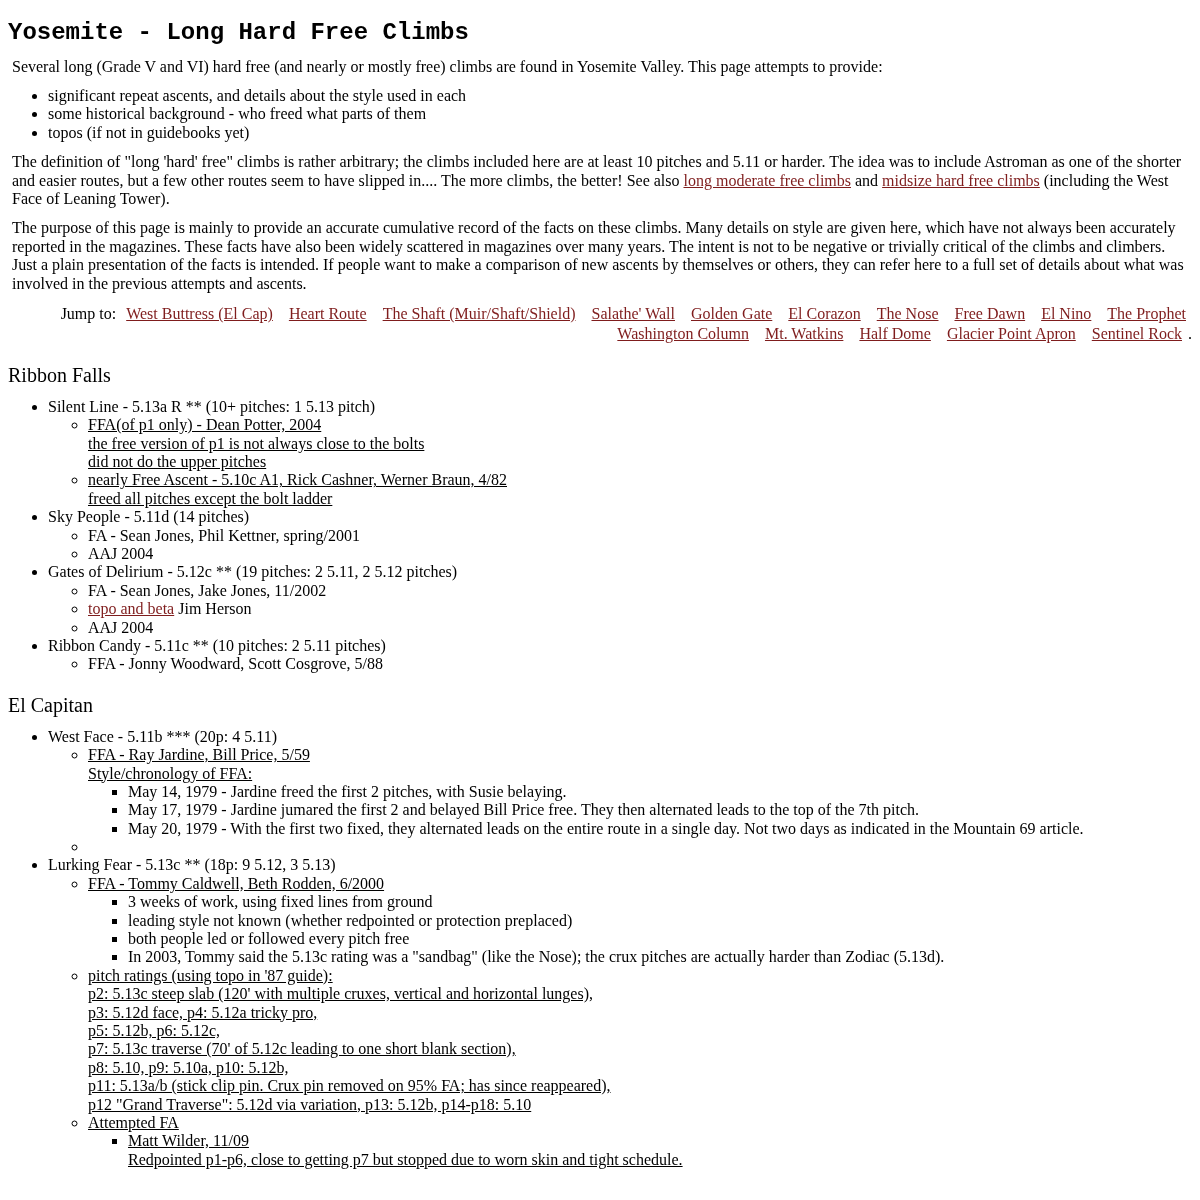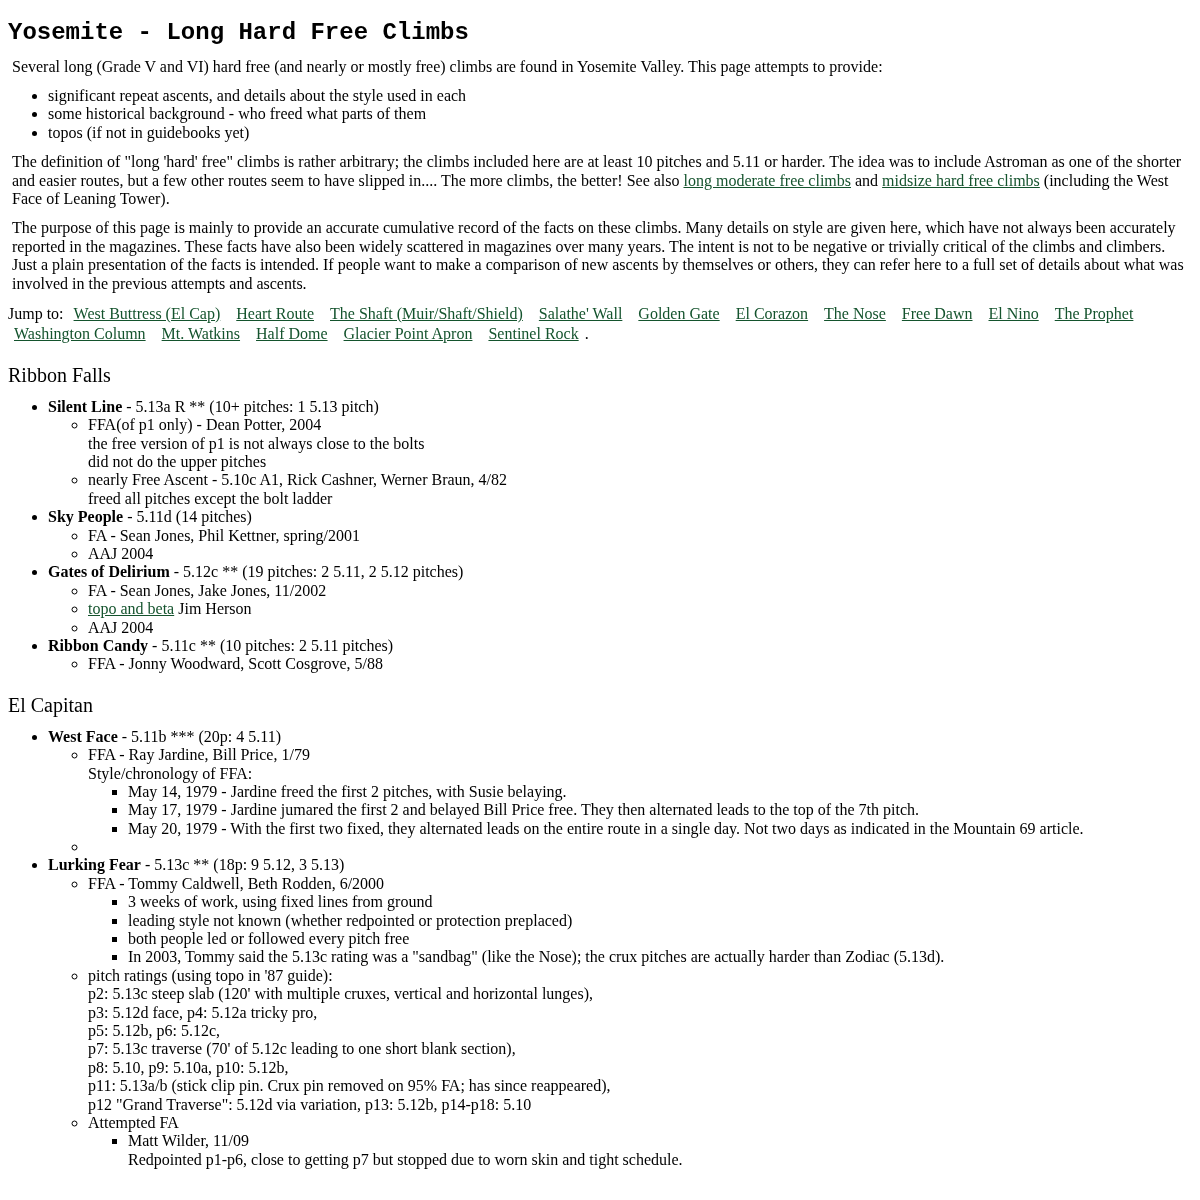--- a/index.html
+++ b/index.html
@@ -37,30 +37,31 @@
   ul ul {
     margin: 0;
   }
   li {
     margin: 0;
   }
   ul { list-style-type: disc; }
   ul ul { list-style-type: circle; }
   ul ul ul { list-style-type: square; }
   a {
-    color: #14532d;
+    color: #7f1d1d;
     text-decoration: underline;
   }
   .jump {
     margin: 11px 0;
     line-height: 1.25;
+    text-align: right;
   }
   .jump a { margin: 0 6px 0 6px; }
-  .sub-line { display: block; }
-  b { font-weight: bold; text-align: center; }
+  .sub-line { display: block; text-decoration: underline; }
+  b { font-weight: normal; text-align: center; }
 </style>
 </head>
 <body>
 
 <h1>Yosemite - Long Hard Free Climbs</h1>
 
 <p>Several long (Grade V and VI) hard free (and nearly or mostly free) climbs are found in Yosemite Valley. This page attempts to provide:</p>
 
 <ul>
   <li>significant repeat ascents, and details about the style used in each</li>
@@ -135,21 +136,21 @@
 
 </ul>
 
 <h2>El Capitan</h2>
 <ul>
 
   <li>
     <b>West Face</b><span> - 5.11b *** (20p: 4 5.11)</span>
     <ul>
       <li>
-        <span class="sub-line">FFA - Ray Jardine, Bill Price, 1/79</span>
+        <span class="sub-line">FFA - Ray Jardine, Bill Price, 5/59</span>
         <span class="sub-line">Style/chronology of FFA:</span>
         <ul>
           <li>May 14, 1979 - Jardine freed the first 2 pitches, with Susie belaying.</li>
           <li>May 17, 1979 - Jardine jumared the first 2 and belayed Bill Price free. They then alternated leads to the top of the 7th pitch.</li>
           <li>May 20, 1979 - With the first two fixed, they alternated leads on the entire route in a single day. Not two days as indicated in the Mountain 69 article.</li>
         </ul>
       </li>
       <li>
       </li>
     </ul>

